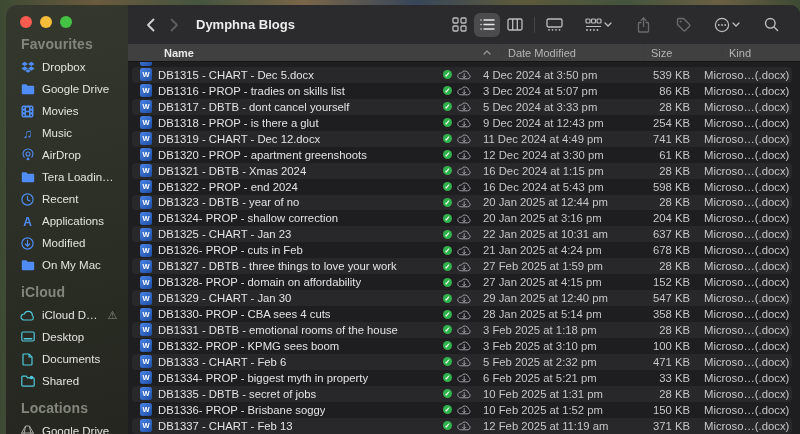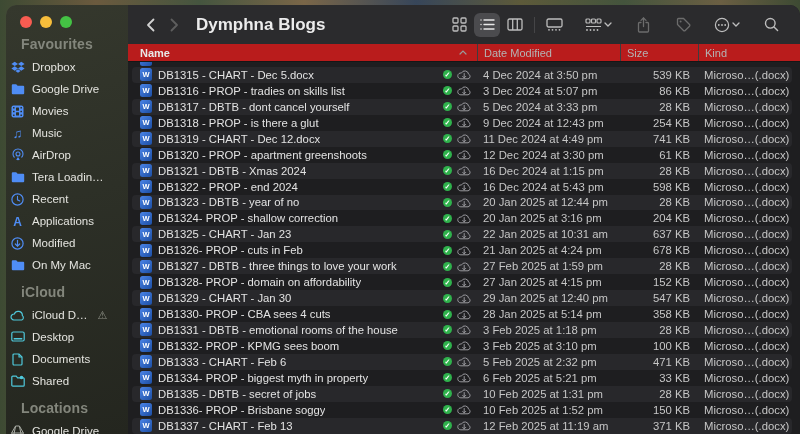--- a/index.html
+++ b/index.html
@@ -14,45 +14,45 @@
     box-shadow:0 0 0 1px rgba(255,255,255,.08) inset; }
 
   
   .sidebar { width:122px; flex:0 0 122px;
     background:linear-gradient(165deg,#35382d 0%,#2d3027 45%,#24261f 100%);
     padding:9px 0 0 0; display:flex; flex-direction:column; }
   .traffic { display:flex; gap:8px; padding:2px 0 0 14px; height:26px; }
   .tl { width:12px; height:12px; border-radius:50%; }
   .tl.red{ background:#f85c51; } .tl.yellow{ background:#f6bd3b; } .tl.green{ background:#44c244; }
   .section-title { font-size:14px; font-weight:bold; color:#83867c; padding:8px 0 4px 15px; letter-spacing:.1px; }
-  .side-item { display:flex; align-items:center; height:22px; padding-left:3px; gap:6px; color:#e4e4df; font-size:11.5px; white-space:nowrap; }
+  .side-item { display:flex; align-items:center; height:22px; padding-left:13px; gap:6px; color:#e4e4df; font-size:11.5px; white-space:nowrap; }
   .side-icon { width:17px; flex:0 0 17px; display:flex; align-items:center; justify-content:center; }
   .c-blue { color:#4f8df5; } .c-teal { color:#4fc9dc; } .c-gray { color:#a9aca4; }
   .warn { color:#8d9086; font-size:11px; margin-left:4px; }
   .glyph-icon { font-size:13px; line-height:1; }
 
   
   .main { flex:1; display:flex; flex-direction:column; background:#1e1e20; min-width:0; }
   .toolbar { height:39px; flex:0 0 39px; background:#2b2b2d; display:flex; align-items:center; padding:0 16px 0 10px; }
   .nav-btn { width:24px; height:24px; display:flex; align-items:center; justify-content:center; color:#d2d2d2; }
   .nav-btn.disabled { color:#5e5e5e; }
-  .tb-title { font-size:17px; font-weight:bold; color:#ececec; margin-left:10px; }
+  .tb-title { font-size:13px; font-weight:bold; color:#ececec; margin-left:10px; }
   .tb-spacer { flex:1; }
   .tb-group { display:flex; align-items:center; gap:2px; }
   .tb-btn { height:24px; min-width:26px; padding:0 4px; display:flex; align-items:center; justify-content:center; border-radius:6px; color:#bdbdbd; }
   .tb-btn.selected { background:#4b4b4e; color:#e8e8e8; }
   .tb-btn.dim { color:#6c6c6c; }
   .tb-sep { width:1px; height:16px; background:#454547; margin:0 4px; }
   .tb-gap { width:14px; }
   .chev { margin-left:2px; display:flex; align-items:center; }
 
   
-  .list-header { height:18px; flex:0 0 18px; background:#b91c1c; display:grid;
+  .list-header { height:18px; flex:0 0 18px; background:#404040; display:grid;
     grid-template-columns:349px 143px 78px 1fr; align-items:center;
-    border-bottom:1px solid #161616; font-size:11px; color:#b4b4b4; }
+    border-bottom:1px solid #161616; font-size:11px; color:#b4b4b4;padding-left:24px; }
   .lh-cell { display:flex; align-items:center; height:100%; padding-left:6px; }
   .lh-cell.first { padding-left:12px; color:#e8e8e8; font-weight:bold; }
   .lh-cell.bordered { border-left:1px solid #3d3d3f; }
   .sort-ind { margin-left:auto; margin-right:10px; color:#9a9a9a; display:flex; }
 
   
   .list { flex:1; overflow:hidden; display:flex; flex-direction:column; }
   .row { flex:0 0 15.95px; height:15.95px; margin:0 8px 0 4px; border-radius:4px;
     display:grid; grid-template-columns:345px 143px 78px 1fr; align-items:center;
     font-size:11.3px; color:#c6c6c6; }

